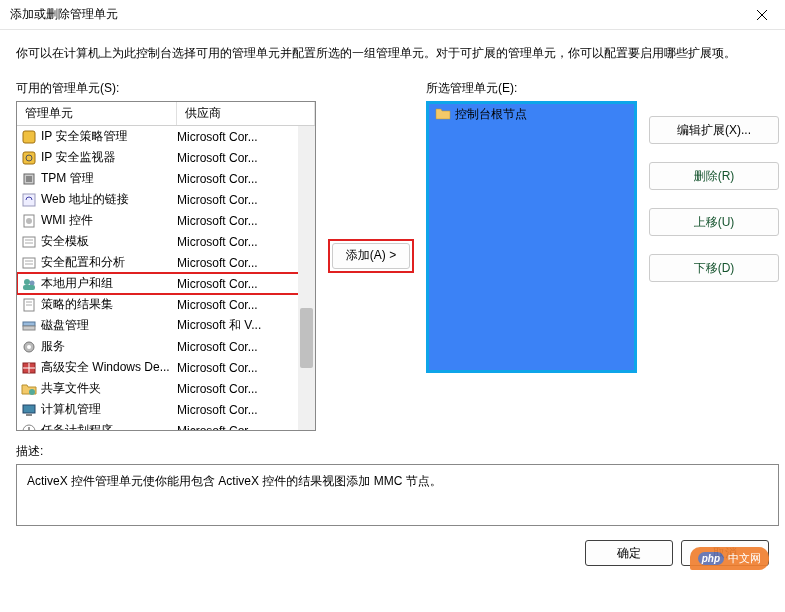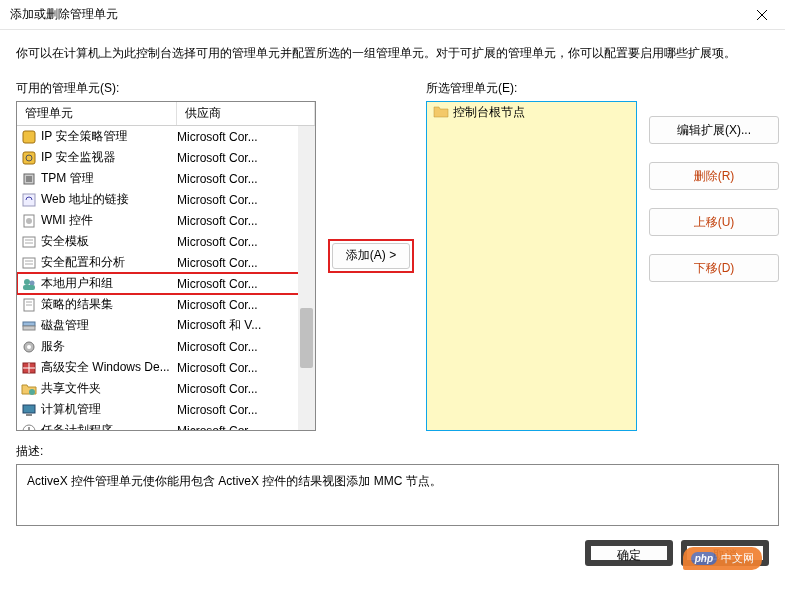--- a/index.html
+++ b/index.html
@@ -22,32 +22,32 @@
 .list-scroll { position: absolute; right: 0; top: 0; bottom: 0; width: 17px; background: #f0f0f0; }
 .list-scroll .thumb { position: absolute; left: 2px; right: 2px; top: 60%; height: 60px; background: #c0c0c0; border-radius: 2px; }
 .rows { }
 .row { display: flex; align-items: center; height: 21px; padding-left: 4px; cursor: default; }
 .row .icon { width: 16px; height: 16px; margin-right: 4px; display: flex; align-items: center; justify-content: center; }
 .row .name { width: 136px; font-size: 12px; white-space: nowrap; overflow: hidden; text-overflow: ellipsis; }
 .row .vendor { flex: 1; font-size: 12px; white-space: nowrap; overflow: hidden; text-overflow: ellipsis; padding-right: 20px; }
 .row.highlight { outline: 2px solid #e02020; outline-offset: -1px; }
 .add-btn { border: 2px solid #e02020; padding: 2px; }
 .add-btn button { width: 78px; height: 26px; background: #fdfdfd; border: 1px solid #ccc; border-radius: 3px; font-size: 12px; cursor: pointer; }
-.selected-box { flex: 1; border: 1px solid #0ea5e9; height: 330px; background: #fef9c3; }
+.selected-box { flex: 1; border: 3px solid #0ea5e9; height: 272px; background: #3b82f6; }
 .selected-row { display: flex; align-items: center; height: 20px; padding: 2px 6px; }
 .selected-row .icon { width: 16px; height: 16px; margin-right: 4px; }
 .side-buttons { width: 130px; display: flex; flex-direction: column; gap: 18px; }
 .side-buttons button { height: 28px; background: #fdfdfd; border: 1px solid #ccc; border-radius: 3px; font-size: 12px; cursor: pointer; }
-.side-buttons button:disabled { color: #c2410c; cursor: default; }
+.side-buttons button:disabled { color: #14532d; cursor: default; }
 .spacer { flex: 1; }
 .description-area { margin-top: 12px; }
 .desc-box { border: 1px solid #888; height: 62px; padding: 8px 10px; font-size: 12px; margin-top: 4px; }
 .footer { display: flex; justify-content: flex-end; gap: 8px; padding: 14px 16px; align-items: center; position: relative; }
-.footer button { width: 88px; height: 26px; background: #fdfdfd; border: 6px solid #404040; border-radius: 3px; font-size: 12px; cursor: pointer; }
-.logo-overlay { position: absolute; right: 23px; bottom: 10px; pointer-events: none; margin-top: 48px; }
+.footer button { width: 88px; height: 26px; background: #fdfdfd; border: 1px solid #404040; border-radius: 3px; font-size: 12px; cursor: pointer; }
+.logo-overlay { position: absolute; right: 16px; bottom: 10px; pointer-events: none; margin-top: 48px; }
 .logo-badge { background: #f08030; color: #fff; font-size: 11px; padding: 4px 8px; border-radius: 10px 10px 10px 2px; display: flex; align-items: center; gap: 4px; opacity: 0.92; }
 .logo-badge .php { background: #6070b0; color: #fff; font-style: italic; font-weight: bold; padding: 1px 4px; border-radius: 8px; font-size: 10px; }
 </style>
 </head>
 <body>
 
 <div class="titlebar">
   <div class="title">添加或删除管理单元</div>
   <div class="close">
     <svg viewBox="0 0 10 10">

